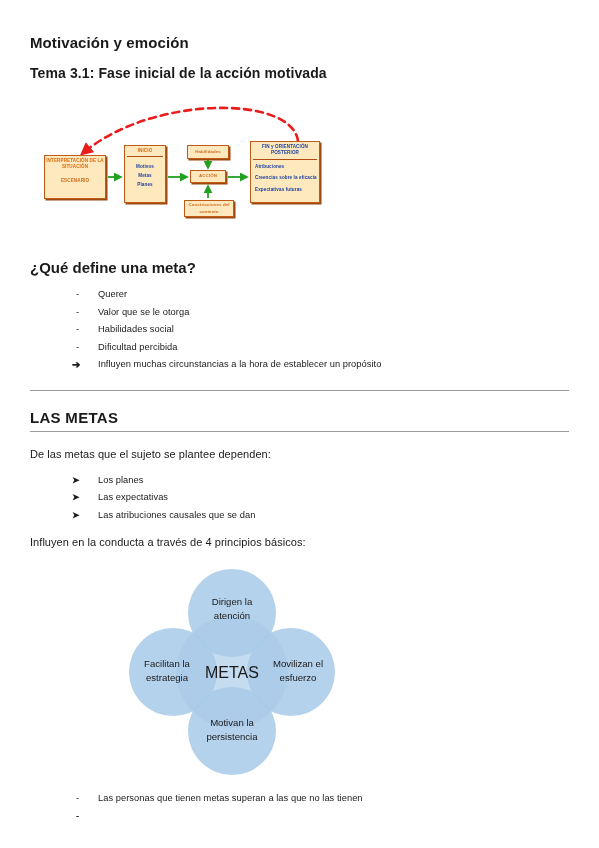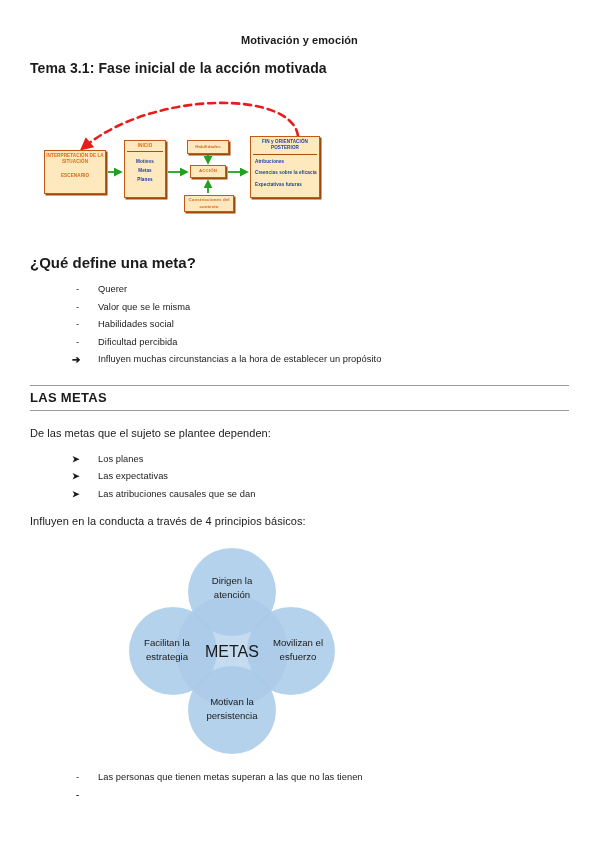--- a/index.html
+++ b/index.html
@@ -24,25 +24,24 @@
   }
   .content {
     position: absolute;
     left: 30px;
     top: 34px;
     width: 539px;
   }
 
   
   .doc-title {
-    font-size: 11px;
+    font-size: 15px;
     font-weight: bold;
     letter-spacing: 0.1px;
     margin: 0 0 14px 0;
-    text-align: center;
   }
   .doc-subtitle {
     font-size: 14px;
     font-weight: bold;
     letter-spacing: 0.1px;
     margin: 0 0 16px 0;
   }
   .para {
     font-size: 11px;
     margin: 0;
@@ -88,24 +87,25 @@
   }
 
   
   .rule {
     border: 0;
     border-top: 1.1px solid #9a9a9a;
     margin: 0;
     width: 100%;
   }
   .sec-head {
-    font-size: 13px;
+    font-size: 15px;
     font-weight: bold;
     letter-spacing: 0.3px;
     padding: 4px 0 5px 0;
+    margin-top: 14px;
   }
 
   
   .diagram-wrap {
     position: relative;
     width: 300px;
     height: 150px;
     margin: 6px 0 0 12px;
   }
   .dbox {
@@ -261,21 +261,21 @@
     <div class="spacer-12"></div>
     <div class="q-line">¿Qué define una meta?</div>
 
     <ul class="list">
       <li>
         <span class="mk dash">-</span>
         <span>Querer</span>
       </li>
       <li>
         <span class="mk dash">-</span>
-        <span>Valor que se le misma</span>
+        <span>Valor que se le otorga</span>
       </li>
       <li>
         <span class="mk dash">-</span>
         <span>Habilidades social</span>
       </li>
       <li>
         <span class="mk dash">-</span>
         <span>Dificultad percibida</span>
       </li>
       <li>

